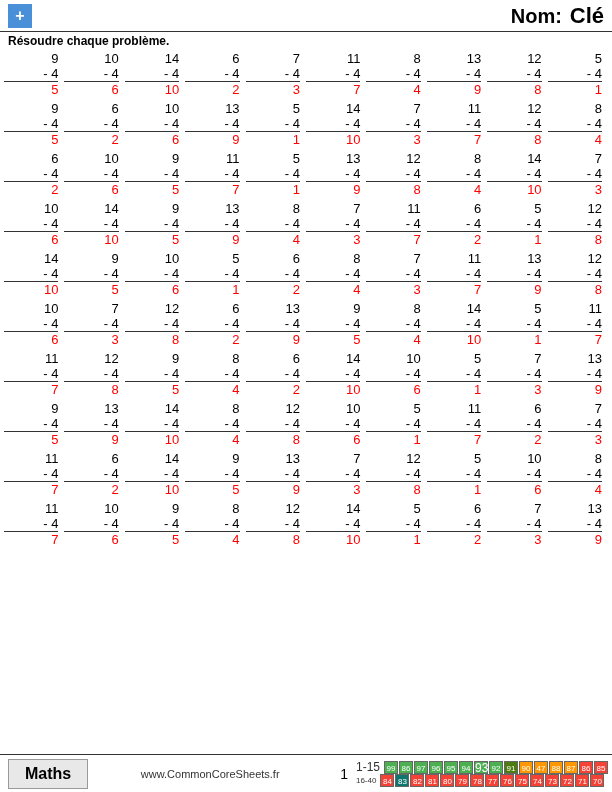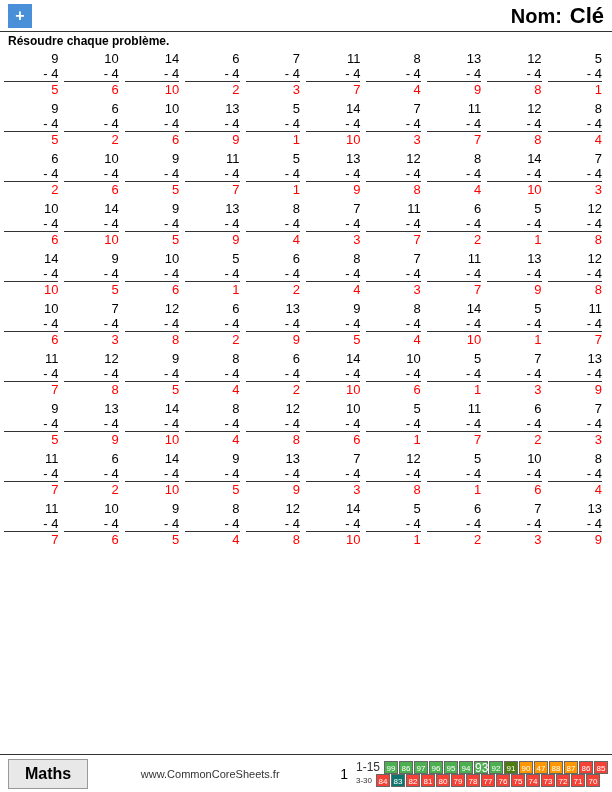--- a/index.html
+++ b/index.html
@@ -688,21 +688,21 @@
         <div class="score-cell green" style="width: 14px; height: 13px; text-align: center; font-size: 8px; line-height: 13px; border: 0.5px solid rgb(102, 102, 102); background: rgb(76, 175, 80); color: white;">92</div>
         <div class="score-cell orange" style="width: 14px; height: 13px; font-size: 8px; line-height: 13px; border: 0.5px solid rgb(102, 102, 102); background: #4d7c0f; color: white;">91</div>
         <div class="score-cell orange" style="width: 14px; height: 13px; text-align: center; font-size: 8px; line-height: 13px; border: 0.5px solid rgb(102, 102, 102); background: rgb(255, 152, 0); color: white;">90</div>
         <div class="score-cell orange" style="width: 14px; height: 13px; text-align: center; font-size: 8px; line-height: 13px; border: 0.5px solid rgb(102, 102, 102); background: rgb(255, 152, 0); color: white;">47</div>
         <div class="score-cell orange" style="width: 14px; height: 13px; text-align: center; font-size: 8px; line-height: 13px; border: 0.5px solid rgb(102, 102, 102); background: rgb(255, 152, 0); color: white;">88</div>
         <div class="score-cell orange" style="width: 14px; height: 13px; text-align: center; font-size: 8px; line-height: 13px; border: 0.5px solid rgb(102, 102, 102); background: rgb(255, 152, 0); color: white;">87</div>
         <div class="score-cell red-s" style="width: 14px; height: 13px; text-align: center; font-size: 8px; line-height: 13px; border: 0.5px solid rgb(102, 102, 102); background: rgb(244, 67, 54); color: white;">86</div>
         <div class="score-cell red-s" style="width: 14px; height: 13px; text-align: center; font-size: 8px; line-height: 13px; border: 0.5px solid rgb(102, 102, 102); background: rgb(244, 67, 54); color: white;">85</div>
       </div>
       <div style="display: flex; align-items: center; gap: 1px;">
-        <span class="score-label" style="font-size: 8px; margin-right: 1px;">3-30</span>
+        <span class="score-label" style="font-size: 8px; margin-right: 1px;">16-40</span>
         <div class="score-cell red-s" style="width: 14px; height: 13px; text-align: center; font-size: 8px; line-height: 13px; border: 0.5px solid rgb(102, 102, 102); background: rgb(244, 67, 54); color: white;">84</div>
         <div class="score-cell red-s" style="width: 14px; height: 13px; text-align: center; font-size: 8px; line-height: 13px; border: 0.5px solid rgb(102, 102, 102); background: #0f766e; color: white;">83</div>
         <div class="score-cell red-s" style="width: 14px; height: 13px; text-align: center; font-size: 8px; line-height: 13px; border: 0.5px solid rgb(102, 102, 102); background: rgb(244, 67, 54); color: white;">82</div>
         <div class="score-cell red-s" style="width: 14px; height: 13px; text-align: center; font-size: 8px; line-height: 13px; border: 0.5px solid rgb(102, 102, 102); background: rgb(244, 67, 54); color: white;">81</div>
         <div class="score-cell red-s" style="width: 14px; height: 13px; text-align: center; font-size: 8px; line-height: 13px; border: 0.5px solid rgb(102, 102, 102); background: rgb(244, 67, 54); color: white;">80</div>
         <div class="score-cell red-s" style="width: 14px; height: 13px; text-align: center; font-size: 8px; line-height: 13px; border: 0.5px solid rgb(102, 102, 102); background: rgb(244, 67, 54); color: white;">79</div>
         <div class="score-cell red-s" style="width: 14px; height: 13px; text-align: center; font-size: 8px; line-height: 13px; border: 0.5px solid rgb(102, 102, 102); background: rgb(244, 67, 54); color: white;">78</div>
         <div class="score-cell red-s" style="width: 14px; height: 13px; text-align: center; font-size: 8px; line-height: 13px; border: 0.5px solid rgb(102, 102, 102); background: rgb(244, 67, 54); color: white;">77</div>
         <div class="score-cell red-s" style="width: 14px; height: 13px; text-align: center; font-size: 8px; line-height: 13px; border: 0.5px solid rgb(102, 102, 102); background: rgb(244, 67, 54); color: white;">76</div>
         <div class="score-cell red-s" style="width: 14px; height: 13px; text-align: center; font-size: 8px; line-height: 13px; border: 0.5px solid rgb(102, 102, 102); background: rgb(244, 67, 54); color: white;">75</div>

